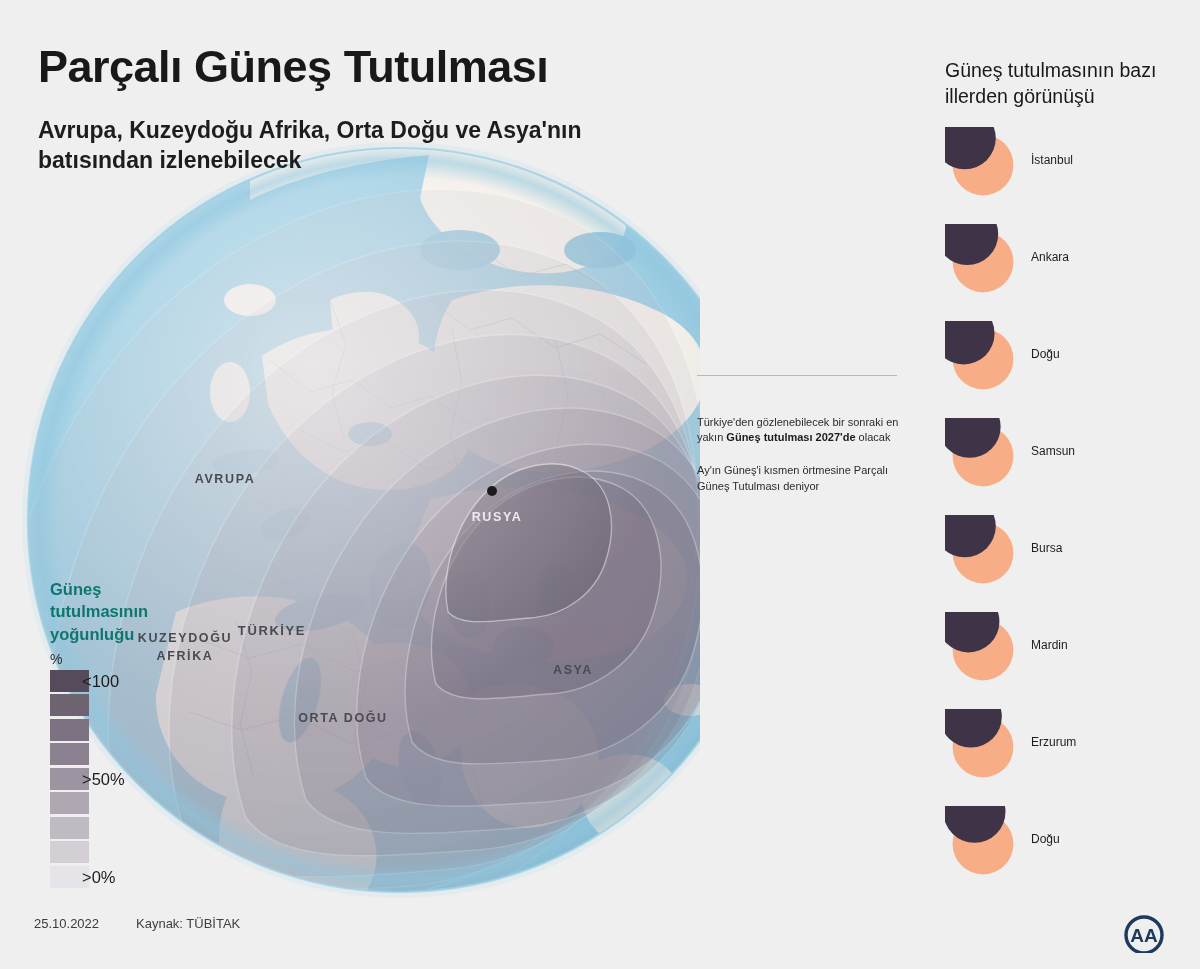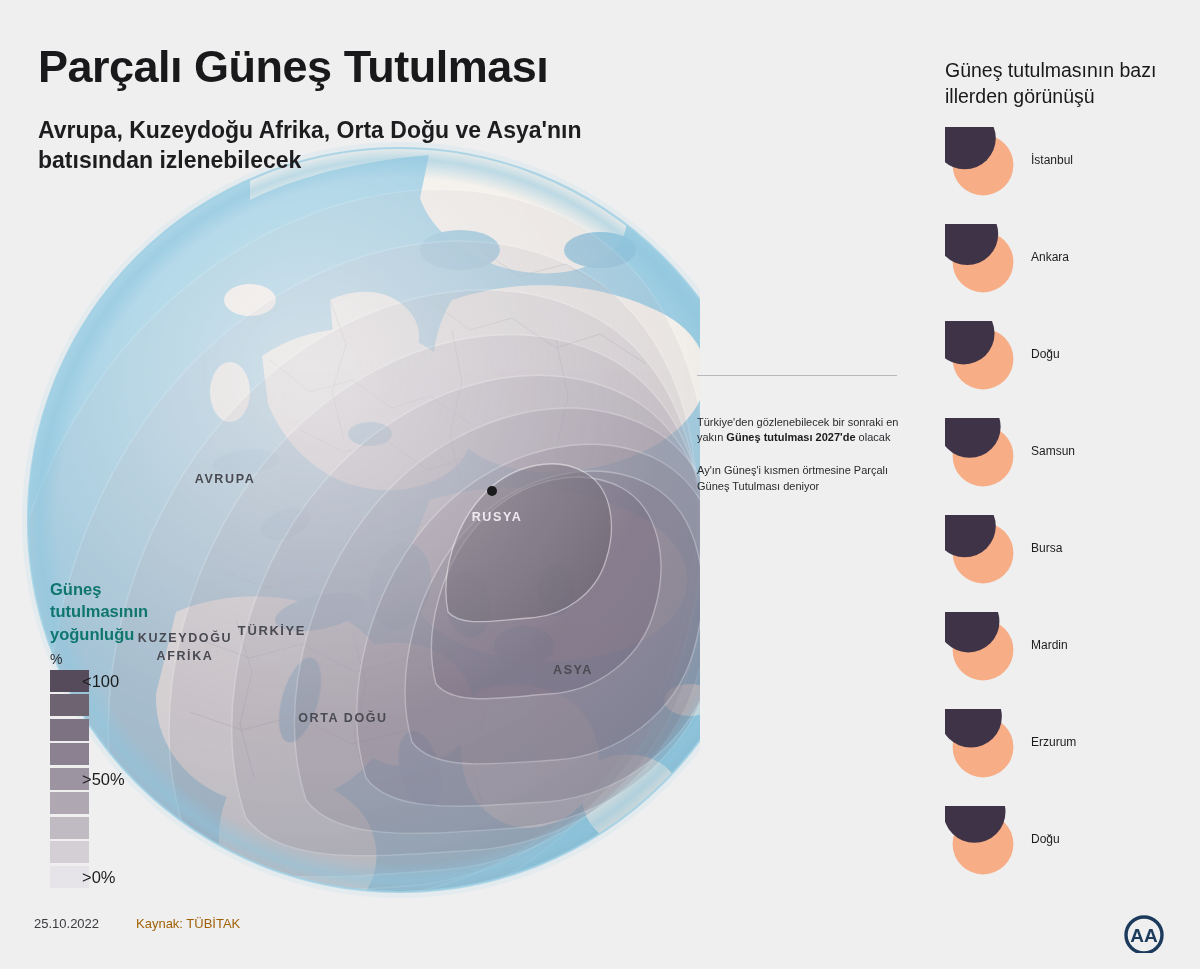--- a/index.html
+++ b/index.html
@@ -89,21 +89,21 @@
     font-size: 12px; color: #1d1d1f; font-weight: 400;
   }
 
   
   #footer-date {
     position: absolute; left: 34px; top: 916px;
     font-size: 13px; color: #3b3b40;
   }
   #footer-source {
     position: absolute; left: 136px; top: 916px;
-    font-size: 13px; color: #a16207;
+    font-size: 13px; color: #404040;
   }
   #aa-logo { position: absolute; left: 1118px; top: 903px; width: 52px; height: 50px; }
 </style>
 </head>
 <body style="background: rgb(239, 239, 239);">
 
 <div class="page">
 
   <div id="map-panel">
     <svg id="globe-svg" width="700" height="969" viewBox="0 0 700 969">

